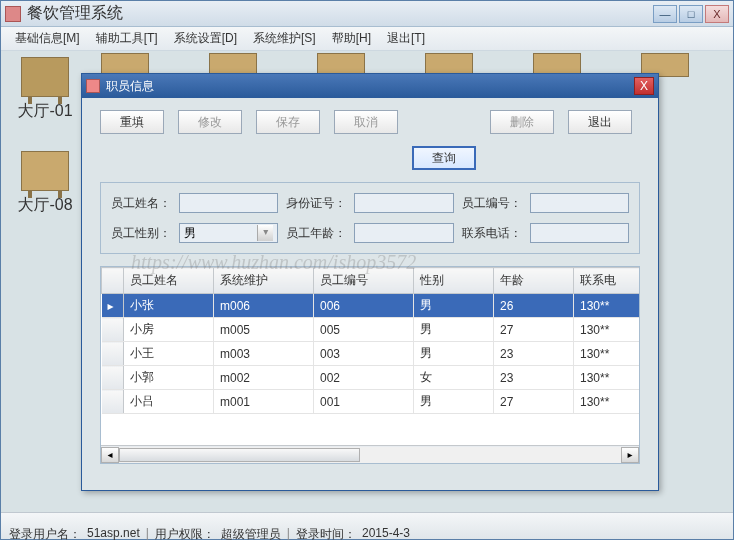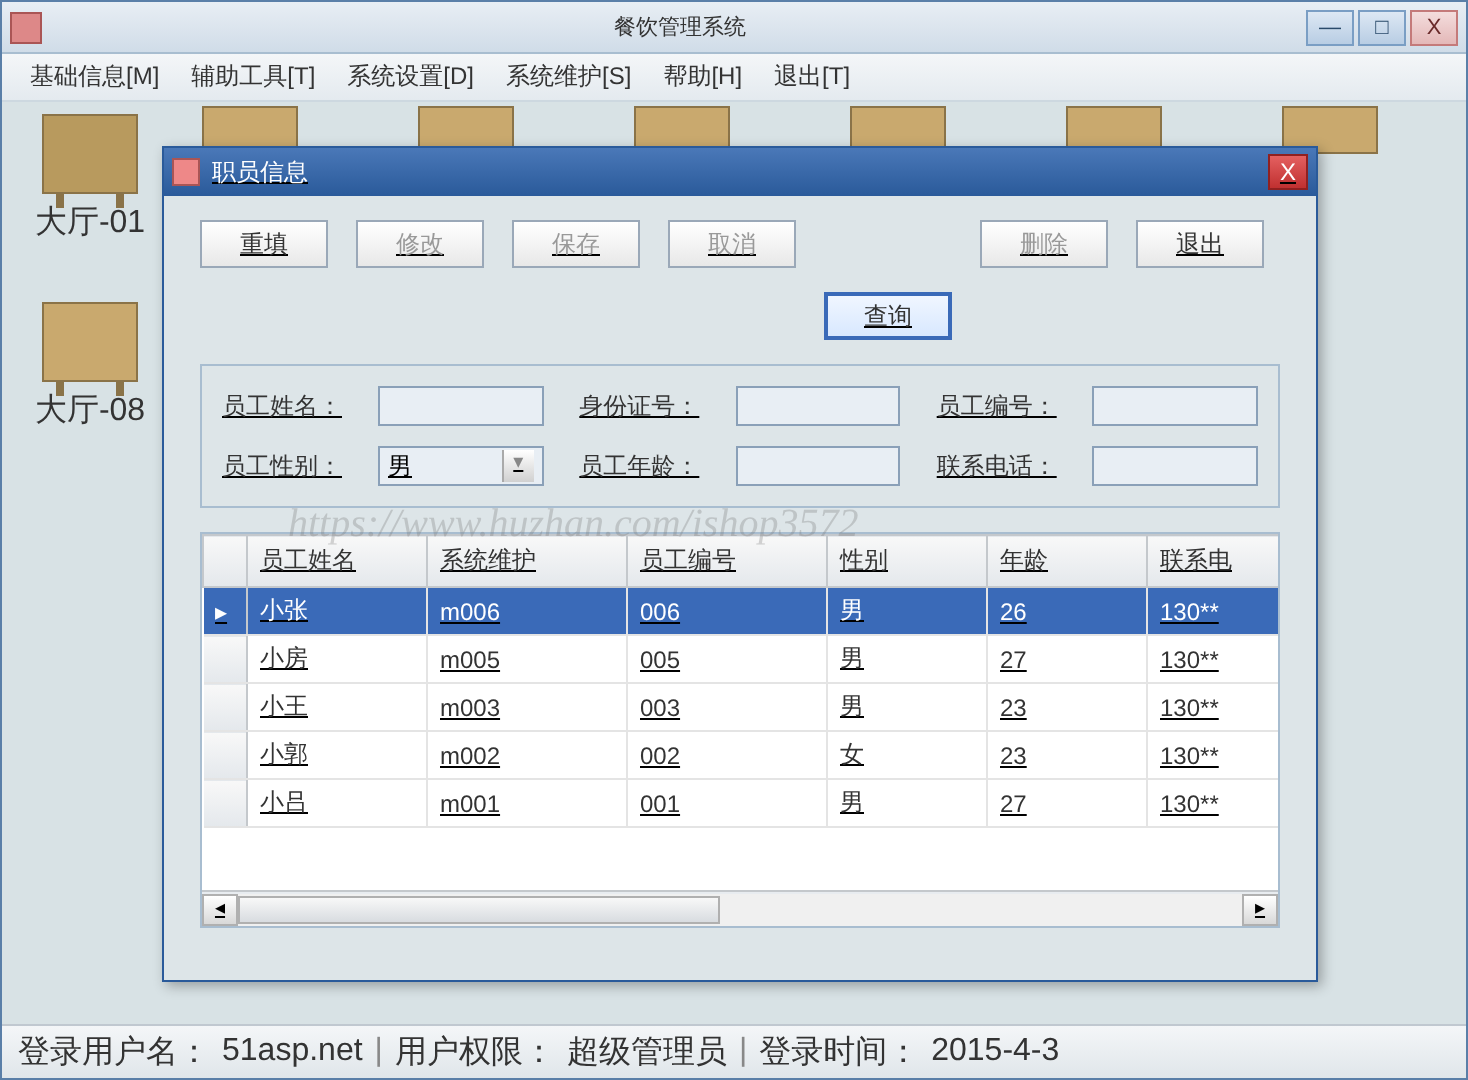--- a/index.html
+++ b/index.html
@@ -2,21 +2,21 @@
 <html><head>
 <meta charset="utf-8">
 <style>
 * { box-sizing: border-box; margin: 0; padding: 0; font-family: "Microsoft YaHei", SimSun, sans-serif; }
 body { width: 734px; height: 540px; overflow: hidden; background: #fff; }
 
 
 .outer-window { width: 734px; height: 540px; border: 1px solid #5a7fa8; background: linear-gradient(#eef2f4, #d8e2e8); display: flex; flex-direction: column; }
 .outer-titlebar { height: 26px; background: linear-gradient(#e8eef4, #d0dce8); display: flex; align-items: center; padding: 0 4px; border-bottom: 1px solid #a8bdd0; }
 .outer-titlebar .app-icon { width: 16px; height: 16px; background: #d88; border: 1px solid #a55; margin-right: 6px; }
-.outer-title { font-size: 11px; color: #333; flex: 1; text-align: center; }
+.outer-title { font-size: 16px; color: #333; flex: 1; }
 .win-controls { display: flex; gap: 2px; }
 .win-btn { width: 24px; height: 18px; background: linear-gradient(#dde8f4, #b8cde4); border: 1px solid #7a9ec4; color: #2a4a6a; font-size: 11px; text-align: center; line-height: 16px; cursor: pointer; }
 .win-btn.close { background: linear-gradient(#f4dddd, #e4b8b8); border-color: #c47a7a; color: #6a2a2a; }
 
 .menubar { height: 24px; background: linear-gradient(#f4f6f8, #e4eaef); display: flex; align-items: center; padding: 0 6px; border-bottom: 1px solid #cdd8e0; }
 .menu-item { font-size: 12px; color: #333; padding: 3px 8px; cursor: pointer; }
 
 .workspace { flex: 1; position: relative; background: #d8e2e5; }
 
 
@@ -25,54 +25,54 @@
 .desk.with-people .desk-img { background: #b89a5e; }
 .desk .desk-img::before, .desk .desk-img::after { content: ''; position: absolute; bottom: -8px; width: 4px; height: 8px; background: #8a7348; }
 .desk .desk-img::before { left: 6px; }
 .desk .desk-img::after { right: 6px; }
 
 
 .desk-row { position: absolute; top: 2px; left: 100px; right: 0; height: 26px; display: flex; gap: 60px; overflow: hidden; }
 .desk-top { width: 48px; height: 24px; background: #c9a96e; border: 1px solid #8a7348; }
 
 
-.dialog { position: absolute; left: 80px; top: 22px; width: 578px; height: 418px; background: #dde5e8; border: 1px solid #2a5a9a; box-shadow: 2px 2px 6px rgba(0,0,0,.3); display: flex; flex-direction: column; text-decoration: underline; }
+.dialog { position: absolute; left: 80px; top: 22px; width: 578px; height: 418px; background: #dde5e8; border: 1px solid #2a5a9a; box-shadow: 2px 2px 6px rgba(0,0,0,.3); display: flex; flex-direction: column; }
 .dlg-titlebar { height: 24px; background: linear-gradient(#4a78b8, #2a5a9a); display: flex; align-items: center; padding: 0 4px; color: #fff; }
 .dlg-titlebar .app-icon { width: 14px; height: 14px; background: #e88; border: 1px solid #a55; margin-right: 6px; }
 .dlg-title { font-size: 12px; flex: 1; }
 .dlg-close { width: 20px; height: 18px; background: linear-gradient(#e46060, #c03030); color: #fff; font-size: 12px; text-align: center; line-height: 17px; border: 1px solid #902020; cursor: pointer; }
 
 .btn-row { padding: 12px 18px 8px; display: flex; gap: 14px; }
 .btn { width: 64px; height: 24px; font-size: 12px; background: linear-gradient(#fff, #e8e8e8); border: 1px solid #9aa8b8; color: #333; cursor: pointer; }
 .btn.active { border: 2px solid #3a6ab8; background: linear-gradient(#f0f6ff, #d8e8ff); padding: 0; margin-top: 36px; }
 .btn.disabled { color: #999; }
 
-.form-panel { margin: 4px 18px 8px; border: 1px solid #a8bdd0; background: #dde5e8; padding: 10px 10px; display: grid; grid-template-columns: auto 1fr auto 1fr auto 1fr; gap: 10px 18px; align-items: center; }
+.form-panel { margin: 4px 18px 8px; border: 1px solid #a8bdd0; background: #dde5e8; padding: 10px 10px; display: grid; grid-template-columns: auto 1fr auto 1fr auto 1fr; gap: 10px 8px; align-items: center; }
 .form-panel label { font-size: 12px; color: #333; text-align: right; white-space: nowrap; }
 .form-panel input, .form-panel .combo { height: 20px; border: 1px solid #8aa0b8; background: #e8eef4; font-size: 12px; padding: 0 4px; width: 100%; }
 .combo { display: flex; align-items: center; justify-content: space-between; background: #eef0f2; }
 .combo .combo-arrow { width: 16px; height: 16px; background: linear-gradient(#fff,#d0d0d0); border-left: 1px solid #aaa; text-align: center; line-height: 14px; font-size: 10px; color: #888; }
 
 .grid-wrap { margin: 4px 18px 0; border: 1px solid #a8bdd0; background: #fff; height: 198px; display: flex; flex-direction: column; }
 .grid-scroll { flex: 1; overflow: hidden; }
 table { border-collapse: collapse; width: 100%; font-size: 12px; table-layout: fixed; }
 th { background: linear-gradient(#f8f8f8, #e4e8ec); border: 1px solid #c4c8cc; padding: 4px 6px; text-align: left; font-weight: normal; color: #333; }
 td { border-bottom: 1px solid #e4e4e4; border-right: 1px solid #e4e4e4; padding: 3px 6px; color: #333; white-space: nowrap; overflow: hidden; }
 tr.selected td { background: #3a6ab8; color: #fff; }
 .row-indicator { width: 22px; background: linear-gradient(#f8f8f8,#e4e8ec); border-right: 1px solid #c4c8cc; }
 
 .hscroll { height: 18px; background: #e8ecf0; border-top: 1px solid #c4c8cc; display: flex; align-items: center; }
 .hscroll .arrow { width: 18px; height: 16px; background: linear-gradient(#fff,#d8d8d8); border: 1px solid #b0b0b0; text-align: center; line-height: 14px; font-size: 10px; cursor: pointer; }
 .hscroll .track { flex: 1; height: 16px; background: #f0f0f0; position: relative; }
 .hscroll .thumb { position: absolute; left: 0; width: 48%; height: 14px; top: 1px; background: linear-gradient(#f8f8f8,#d8dce0); border: 1px solid #b0b0b0; }
 
-.statusbar { height: 22px; background: linear-gradient(#f4f6f8,#e0e6ea); border-top: 1px solid #c0c8d0; font-size: 16px; color: #333; padding: 13px 8px; display: flex; gap: 6px; align-items: center; }
+.statusbar { height: 22px; background: linear-gradient(#f4f6f8,#e0e6ea); border-top: 1px solid #c0c8d0; font-size: 12px; color: #333; padding: 13px 8px; display: flex; gap: 6px; align-items: flex-start; }
 .statusbar .sep { color: #888; }
 
-.watermark { position: absolute; top: 200px; left: 143px; font-size: 20px; color: rgba(120,120,120,.3); font-family: Georgia, serif; font-style: italic; pointer-events: none; z-index: 50; white-space: nowrap; }
+.watermark { position: absolute; top: 200px; left: 130px; font-size: 20px; color: rgba(120,120,120,.3); font-family: Georgia, serif; font-style: italic; pointer-events: none; z-index: 50; white-space: nowrap; }
 </style>
 </head>
 <body>
 
 <div class="outer-window">
   <div class="outer-titlebar">
     <div class="app-icon"></div>
     <div class="outer-title">餐饮管理系统</div>
     <div class="win-controls">
       <div class="win-btn">—</div>

